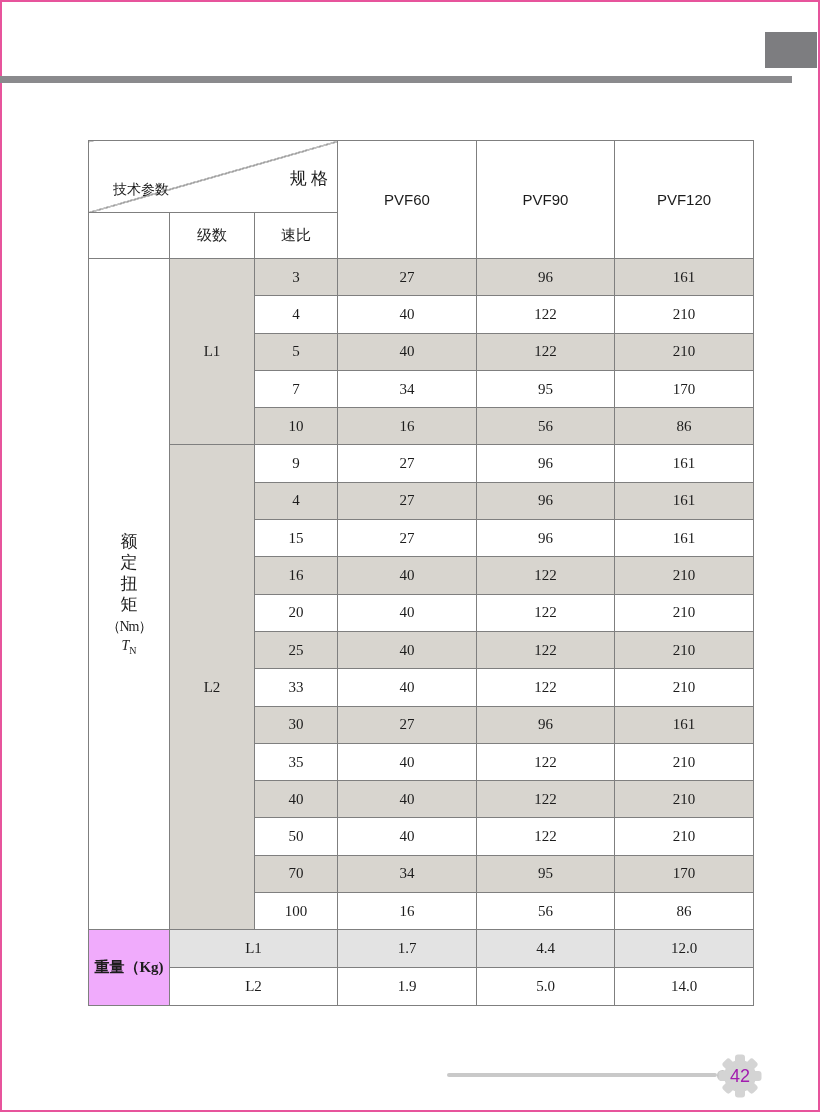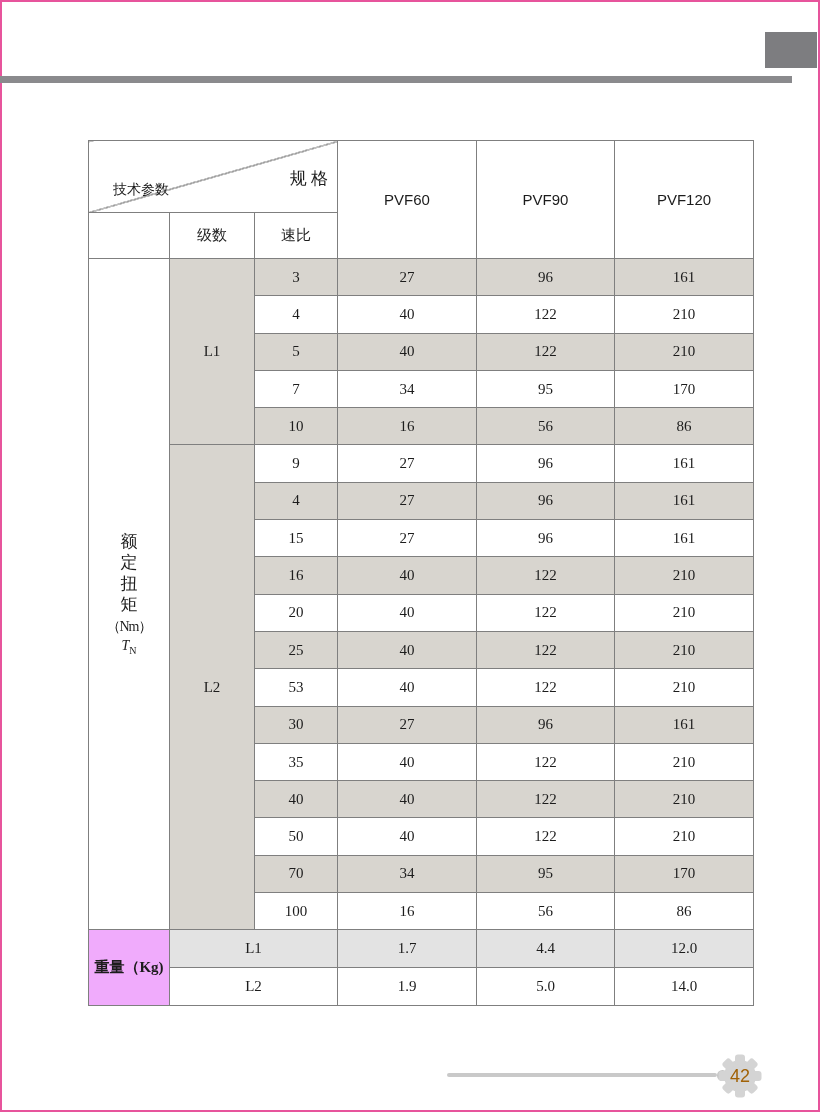--- a/index.html
+++ b/index.html
@@ -70,21 +70,21 @@
   .footer-dot{
     position:absolute;left:717px;top:1070px;width:11px;height:11px;
     border-radius:50%;background:#c5c5c5;z-index:1;
   }
   .gear-wrap{
     position:absolute;left:717px;top:1053px;width:46px;height:46px;z-index:2;
   }
   .gear-wrap svg{position:absolute;inset:0;}
   .page-number{
     position:absolute;inset:0;display:flex;align-items:center;justify-content:center;
-    font-size:18px;color:#a16207;font-family:"Liberation Sans","DejaVu Sans",sans-serif;
+    font-size:18px;color:#a21caf;font-family:"Liberation Sans","DejaVu Sans",sans-serif;
   }
 </style>
 </head>
 <body>
 
 <div class="page-border"></div>
 <div class="top-square"></div>
 <div class="top-bar"></div>
 
 <table class="spec">
@@ -183,21 +183,21 @@
         <td class="value-cell">122</td>
         <td class="value-cell">210</td>
       </tr>
       <tr class="drow shaded">
         <td class="ratio-cell">25</td>
         <td class="value-cell">40</td>
         <td class="value-cell">122</td>
         <td class="value-cell">210</td>
       </tr>
       <tr class="drow">
-        <td class="ratio-cell">53</td>
+        <td class="ratio-cell">33</td>
         <td class="value-cell">40</td>
         <td class="value-cell">122</td>
         <td class="value-cell">210</td>
       </tr>
       <tr class="drow shaded">
         <td class="ratio-cell">30</td>
         <td class="value-cell">27</td>
         <td class="value-cell">96</td>
         <td class="value-cell">161</td>
       </tr>

